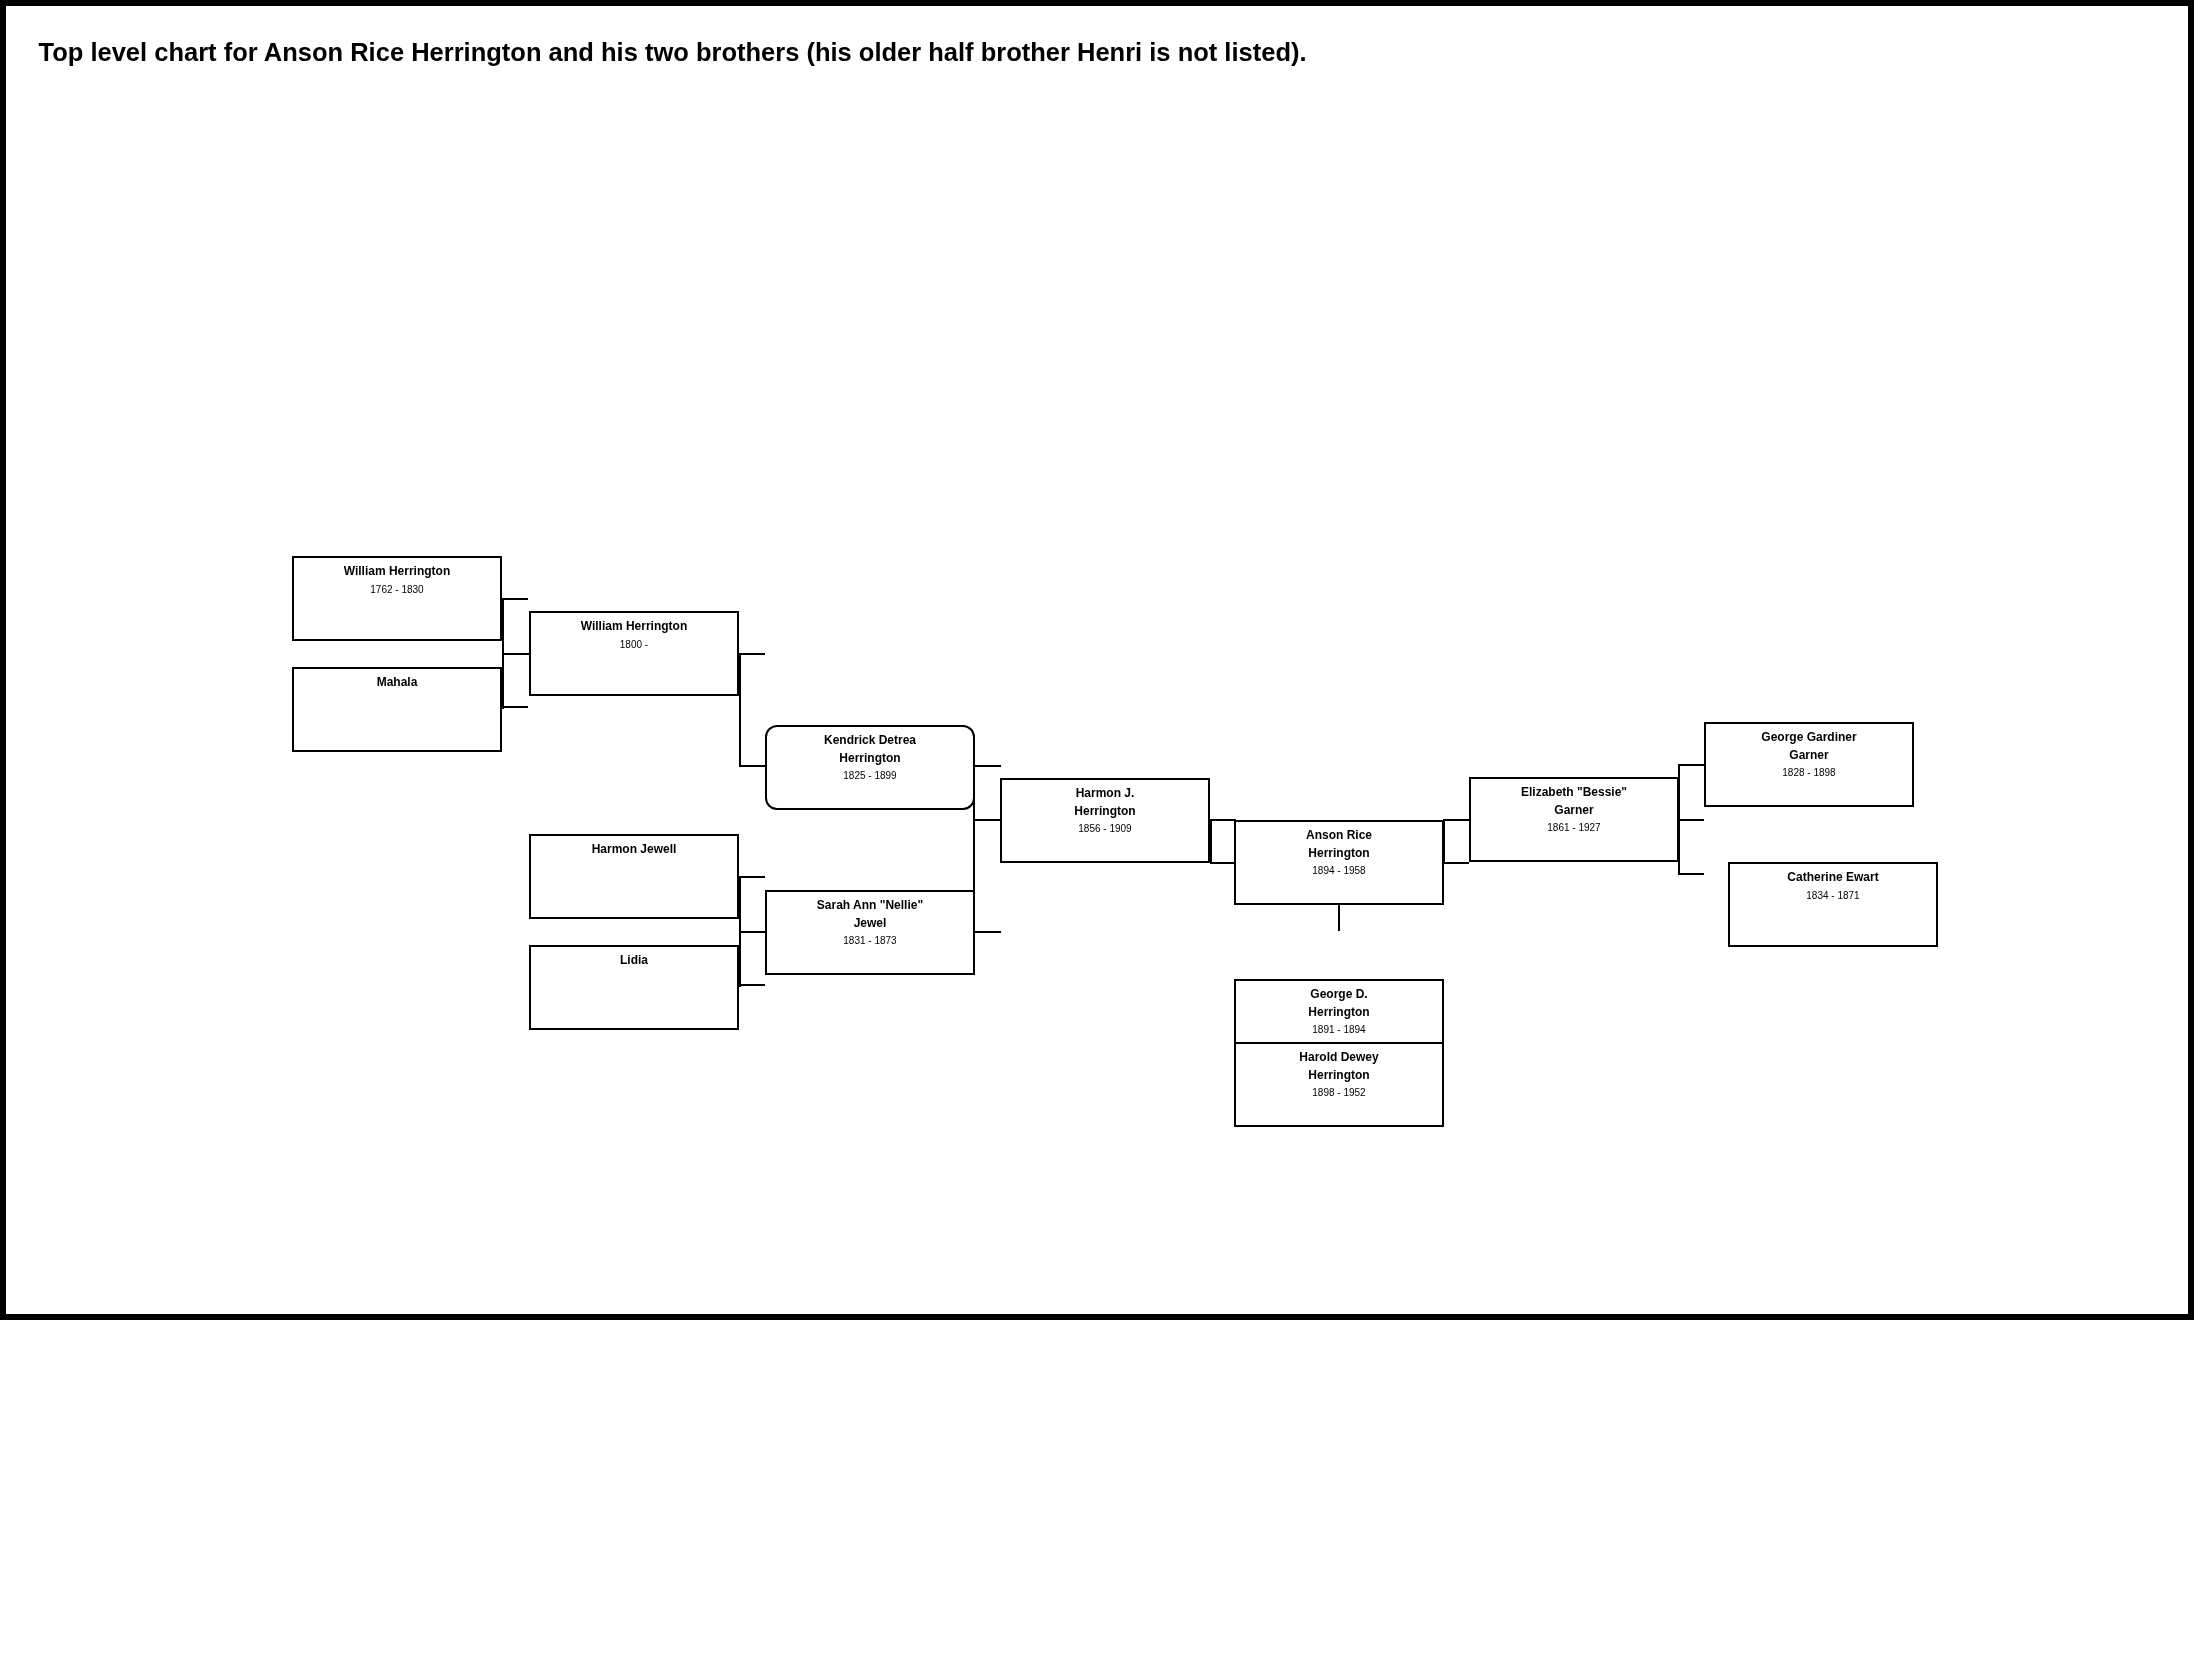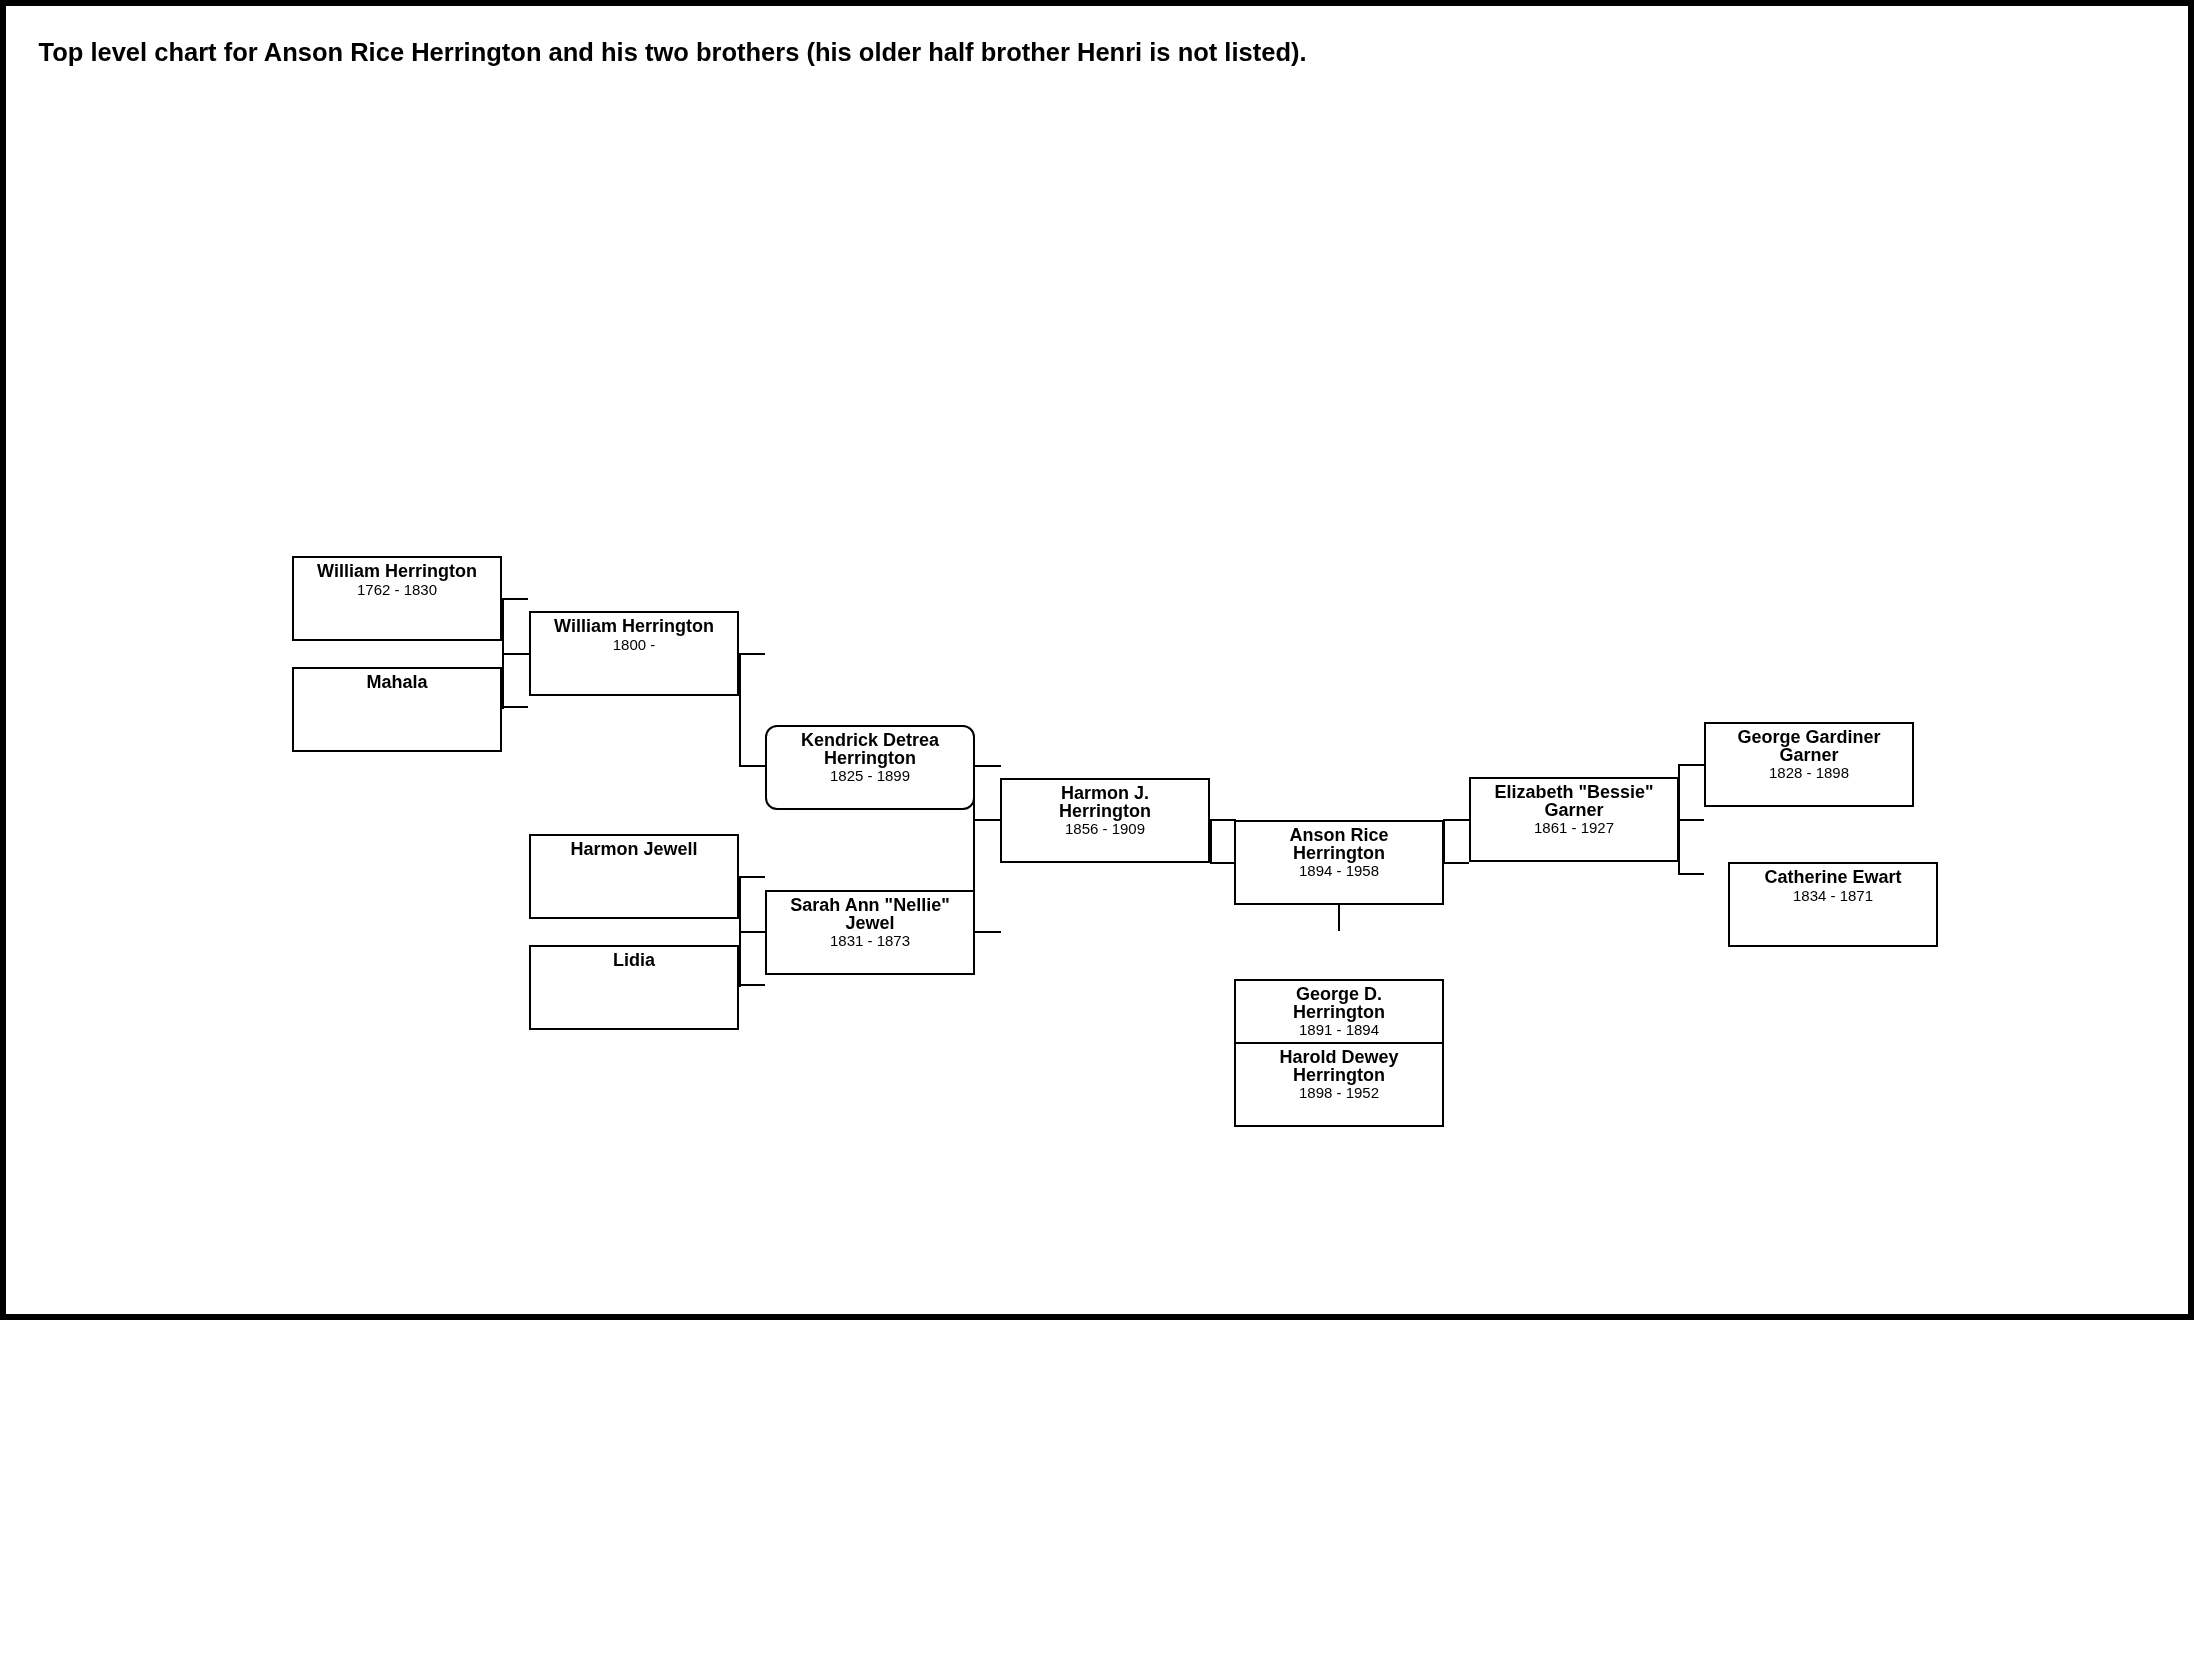--- a/index.html
+++ b/index.html
@@ -32,28 +32,28 @@
     border:2.3px solid #000000;
     background:#ffffff;
     width:210px;height:85px;
     padding-top:5.2px;
     text-align:center;
     color:#000000;
     z-index:5;
   }
   .node .nm{
     display:block;
-    font-size:18px;
+    font-size:12px;
     font-weight:bold;
     line-height:17.4px;
     white-space:pre-line;
   }
   .node .dt{
     display:block;
-    font-size:15px;
+    font-size:10px;
     font-weight:normal;
     line-height:18px;
   }
   .node .dt:empty{display:none;}
   
   .ln{position:absolute;background:#000000;z-index:1;}
   .h{height:2.3px;}
   .v{width:2.3px;}
 </style>
 </head>

